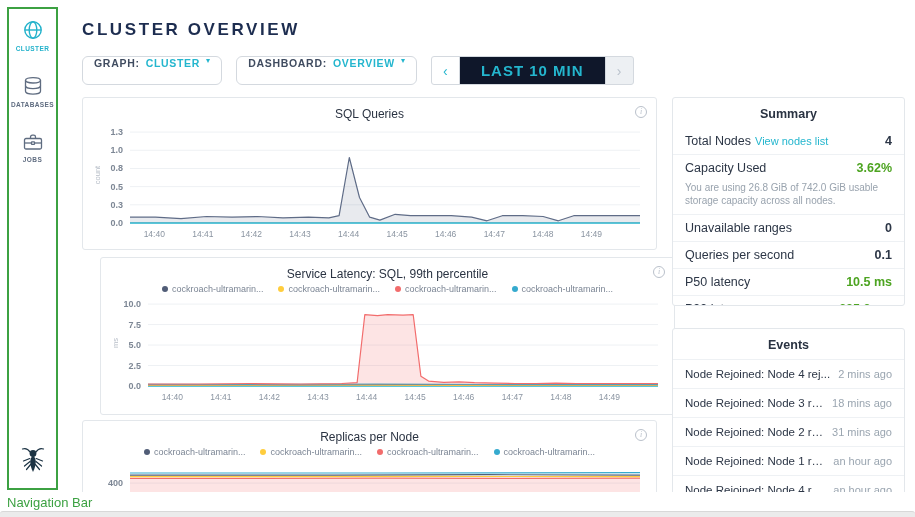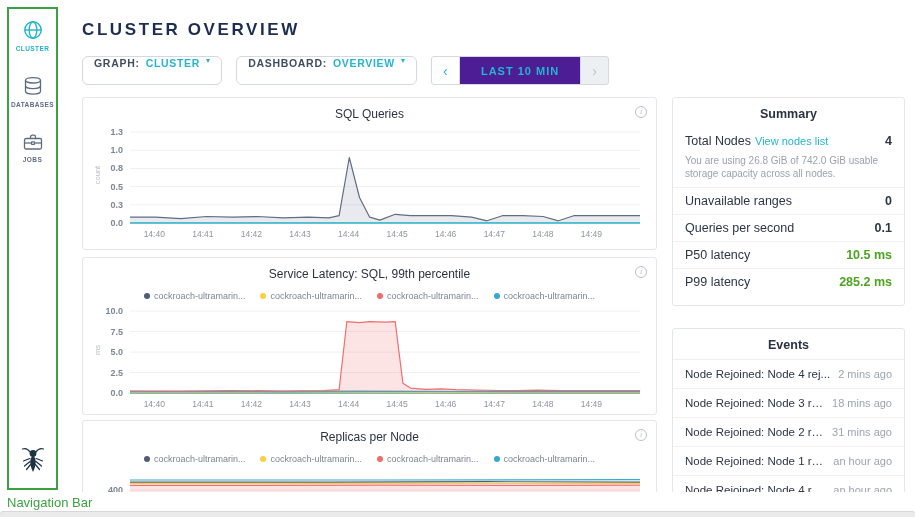--- a/index.html
+++ b/index.html
@@ -27,34 +27,34 @@
     align-items:flex-start;gap:6px;padding:0 11px;cursor:pointer}
   .dd-label{font-size:10.5px;font-weight:bold;letter-spacing:.7px;color:#404c60}
   .dd-value{font-size:10.5px;font-weight:bold;letter-spacing:.7px;color:#24b6ce}
   .caret{font-size:8px;color:#24b6ce;line-height:1}
   .time-group{display:flex;align-items:stretch;height:29px}
   .time-btn{width:29px;border:1px solid #d4d9df;background:#fff;color:#24b6ce;font-size:14px;
     display:flex;align-items:center;justify-content:center;cursor:pointer;font-family:"Liberation Sans",sans-serif}
   .time-btn.prev{border-radius:3px 0 0 3px}
   .time-btn.next{border-radius:0 3px 3px 0;margin-left:-1px;background:#edf0f3;color:#b9c1cb}
   .time-label{display:flex;align-items:center;padding:0 21px;border:1px solid #d4d9df;margin-left:-1px;
-    font-size:11px;font-weight:bold;letter-spacing:1px;color:#24b6ce;background:#4c1d95;cursor:pointer}
+    font-size:15px;font-weight:bold;letter-spacing:1px;color:#24b6ce;background:#0f172a;cursor:pointer}
 
   
   .card{position:absolute;background:#fff;border:1px solid #e3e7eb;border-radius:3px;overflow:hidden}
   .card-title{text-align:center;font-size:12px;font-weight:normal;color:#2a3342;padding-top:9px;line-height:14px}
   .info-icon{position:absolute;top:8px;right:9px;width:12px;height:12px;border:1px solid #bac1cb;
     border-radius:50%;color:#bac1cb;font-size:8px;line-height:10px;text-align:center;font-style:italic;
     font-family:"Liberation Serif",serif;cursor:pointer}
   .chart-card svg{display:block;margin:2px auto 0}
   #cc0{left:82px;top:97px;width:575px;height:153px}
-  #cc1{left:82px;top:257px;width:575px;height:158px}
+  #cc1{left:100px;top:257px;width:575px;height:158px}
   #cc2{left:82px;top:420px;width:575px;height:200px}
 
-  .legend{display:flex;justify-content:center;align-items:center;gap:15px;margin-top:9px;height:11px}
+  .legend{display:flex;justify-content:center;align-items:center;gap:15px;margin-top:2px;height:11px}
   .leg-item{display:flex;align-items:center;cursor:pointer}
   .leg-dot{width:6px;height:6px;border-radius:50%;display:inline-block;margin-right:4px}
   .leg-label{font-size:9px;color:#7b8594}
 
   
   #summary-card{left:672px;top:97px;width:233px;height:209px}
   #events-card{left:672px;top:328px;width:233px;height:200px}
   .panel-title{text-align:center;font-size:12.5px;font-weight:bold;color:#2a3342;padding:9px 0 7px}
   .srow{display:flex;justify-content:space-between;align-items:flex-end;padding:6px 12px;font-size:12.5px;color:#2c3646}
   .srow + .srow, .note + .srow{border-top:1px solid #eef1f4}
@@ -265,20 +265,24 @@
   </section>
 
   <section class="card" id="summary-card">
     <div class="panel-title">Summary</div>
     <div class="srow">
       <span>
         <span>Total Nodes</span><a class="link">View nodes list</a>
       </span>
       <span class="srow-val">4</span>
     </div>
+    <div class="srow">
+      <span>Capacity Used</span>
+      <span class="srow-val green">3.62%</span>
+    </div>
     <div class="note">You are using 26.8 GiB of 742.0 GiB usable storage capacity across all nodes.</div>
     <div class="srow">
       <span>Unavailable ranges</span>
       <span class="srow-val">0</span>
     </div>
     <div class="srow">
       <span>Queries per second</span>
       <span class="srow-val">0.1</span>
     </div>
     <div class="srow">

